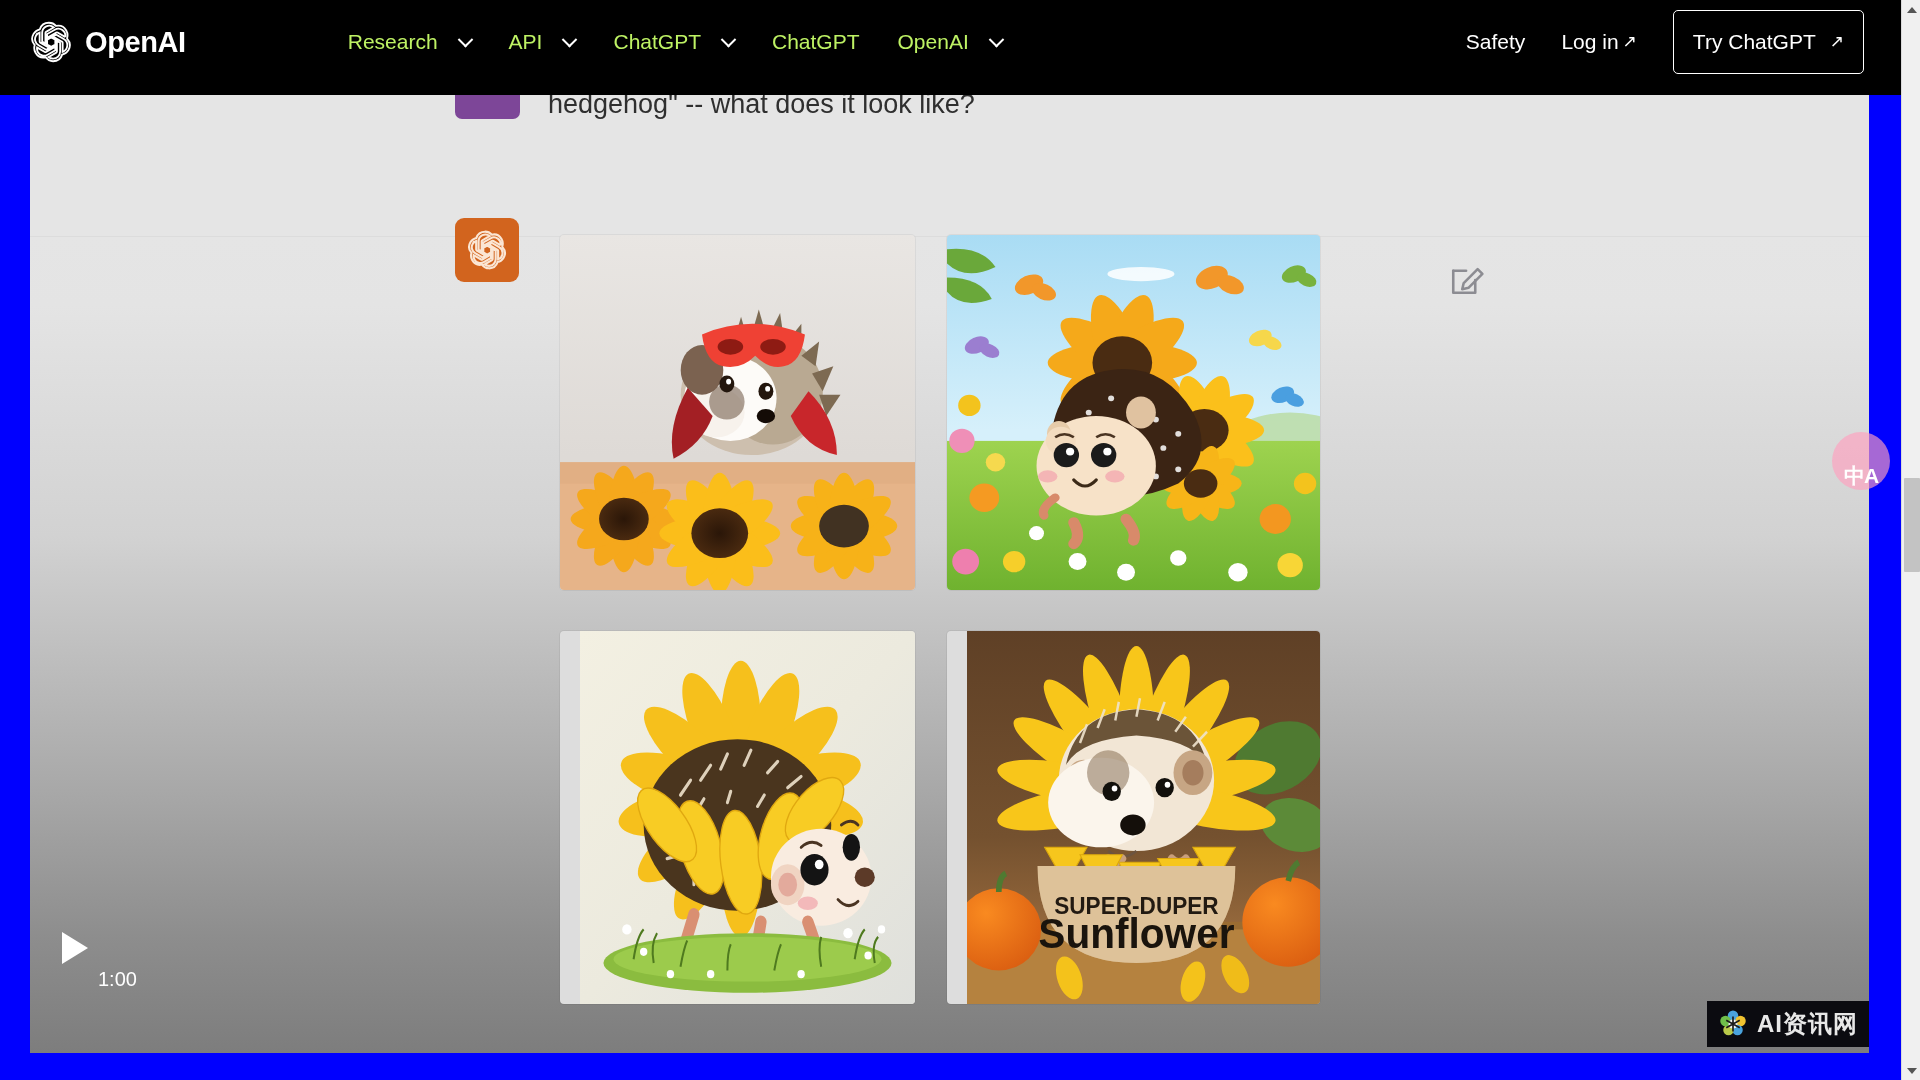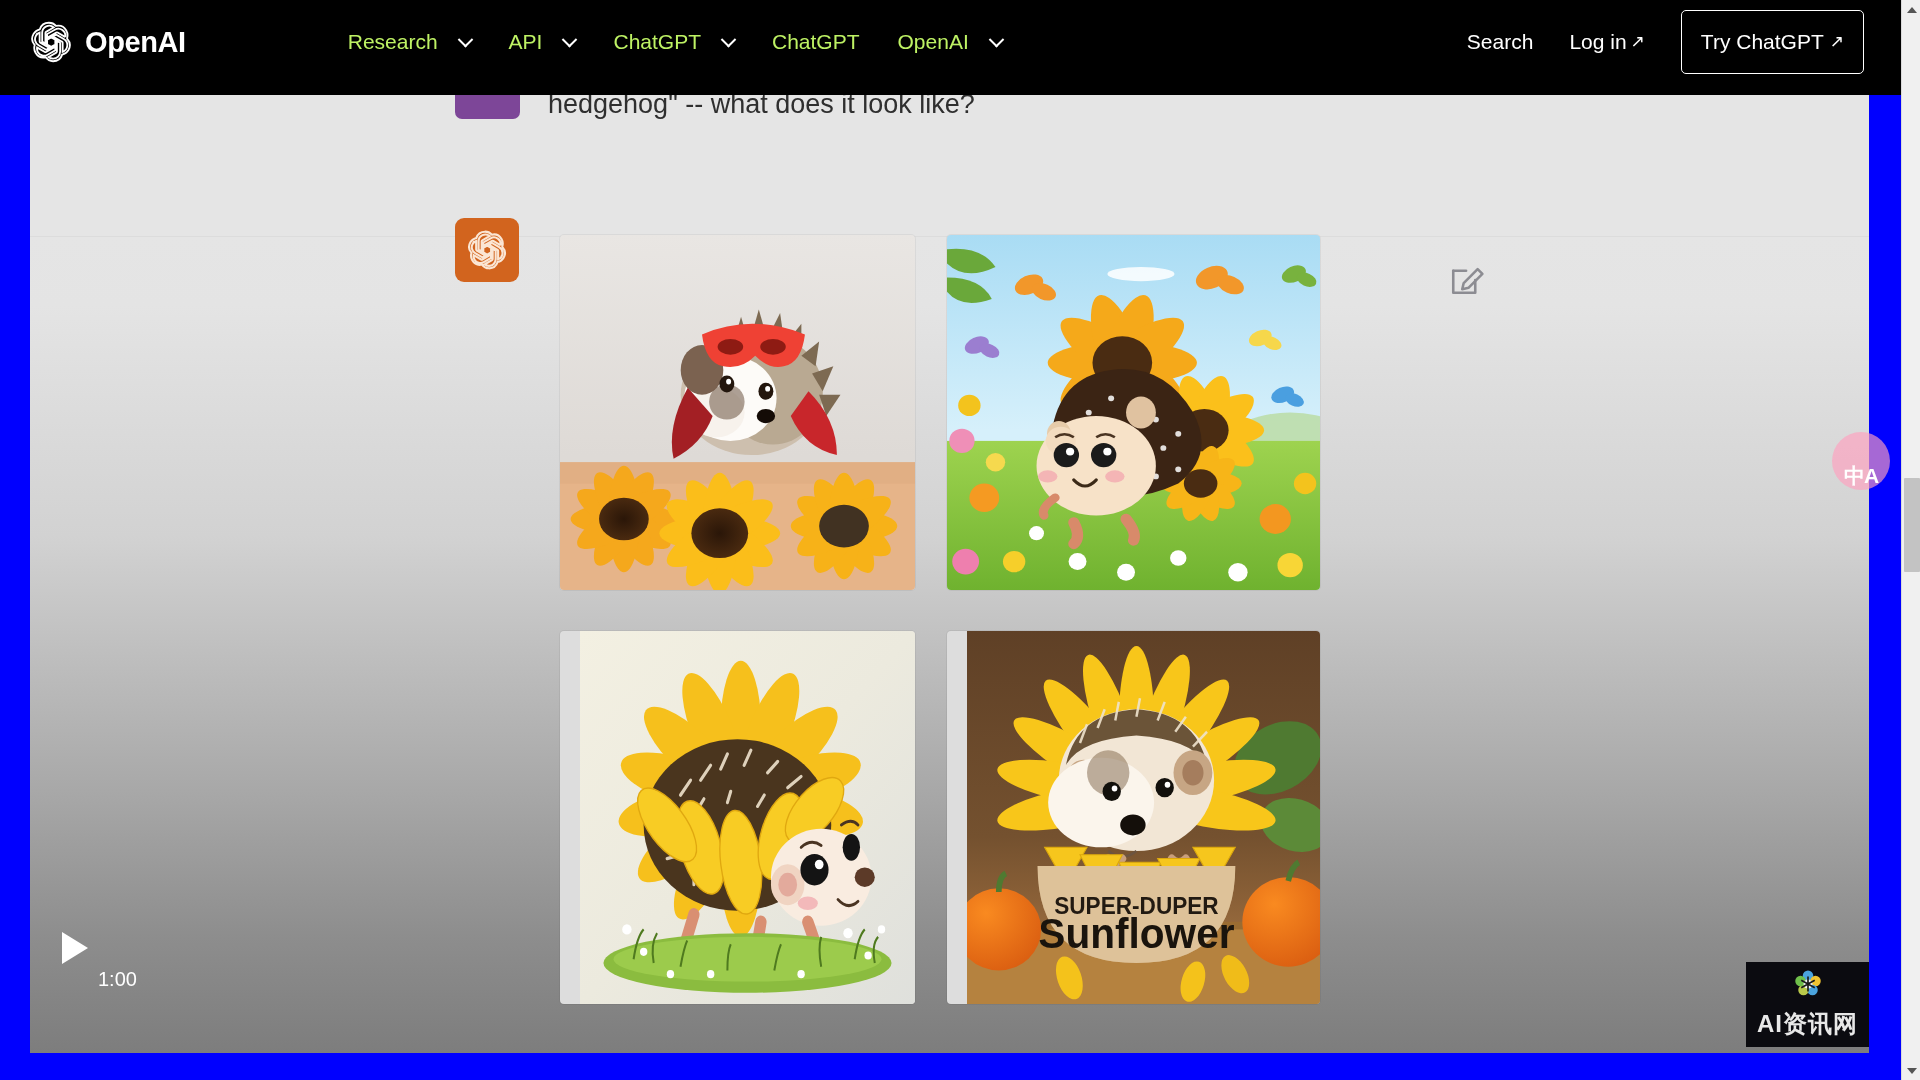--- a/index.html
+++ b/index.html
@@ -34,21 +34,21 @@
     transform:rotate(45deg) translate(-2px,-2px);
   }
 
   #navright { margin-left:auto; display:flex; align-items:center; gap:36px; margin-right:56px; }
   .navaction { font-size:21px; color:#fff; cursor:pointer; white-space:nowrap;
                display:flex; align-items:center; gap:4px; }
   .arrow-ne { font-size:17px; line-height:1; position:relative; top:-1px; }
   #try-chatgpt {
     border:1px solid #fff; border-radius:5px;
     padding:19px 19px; font-size:21px; color:#fff; cursor:pointer;
-    display:flex; align-items:center; gap:6px; white-space:nowrap;
+    display:flex; align-items:center; gap:14px; white-space:nowrap;
   }
 
   
   .blue { position:absolute; background:#0000ff; z-index:50; }
   #blue-left   { left:0;    top:95px;  width:30px;  height:985px; }
   #blue-right  { left:1869px; top:95px; width:32px; height:985px; }
   #blue-bottom { left:0;    top:1053px; width:1901px; height:27px; }
 
   
   #content {
@@ -112,21 +112,21 @@
 
   
   #zhihu-wm {
     position:absolute; right:50px; bottom:73px; z-index:40;
     font-size:47px; color:#fff; letter-spacing:2px; white-space:nowrap;
     text-shadow:0 2px 6px rgba(0,0,0,0.32);
   }
   #ainews-wm {
     position:absolute; right:0px; bottom:6px; z-index:45;
     background:#0b0b10; padding:7px 11px;
-    display:flex; align-items:center; gap:9px;flex-direction:column;
+    display:flex; align-items:center; gap:9px;
   }
   #ainews-wm .txt { font-size:24px; font-weight:700; color:#e8e8e8; white-space:nowrap; letter-spacing:1px; }
 
   
   #translate-widget {
     position:absolute; left:1832px; top:432px; width:58px; height:58px;
     border-radius:50%; background:rgba(255,160,190,0.65);
     z-index:55; display:flex; align-items:flex-end; justify-content:center;
     cursor:pointer;
   }
@@ -186,21 +186,21 @@
         <span>ChatGPT</span>
       </div>
       <div class="navlink">
         <span>OpenAI</span>
         <span class="caret"></span>
       </div>
     </div>
 
     <div id="navright">
       <div class="navaction">
-        <span>Search</span>
+        <span>Safety</span>
       </div>
       <div class="navaction">
         <span>Log in</span>
         <span class="arrow-ne">↗</span>
       </div>
       <div id="try-chatgpt">
         <span>Try ChatGPT</span>
         <span class="arrow-ne">↗</span>
       </div>
     </div>

